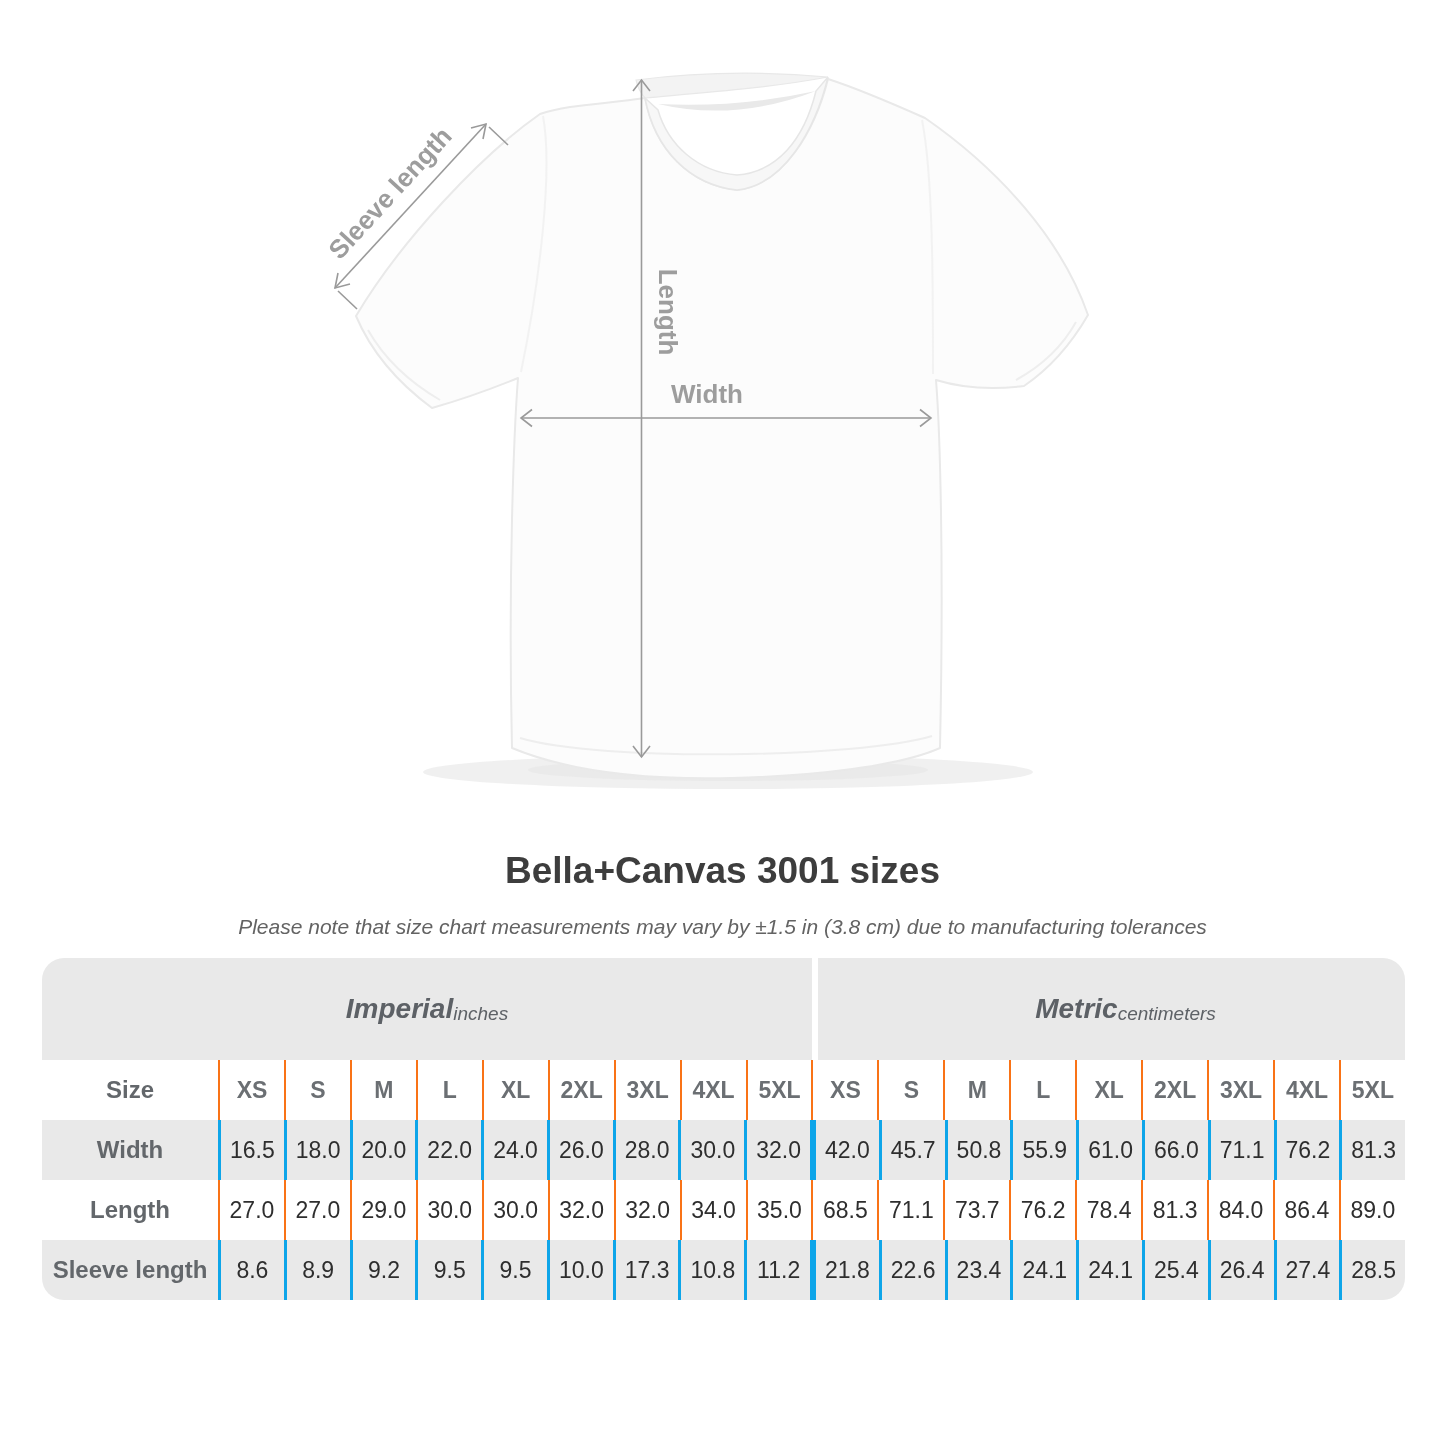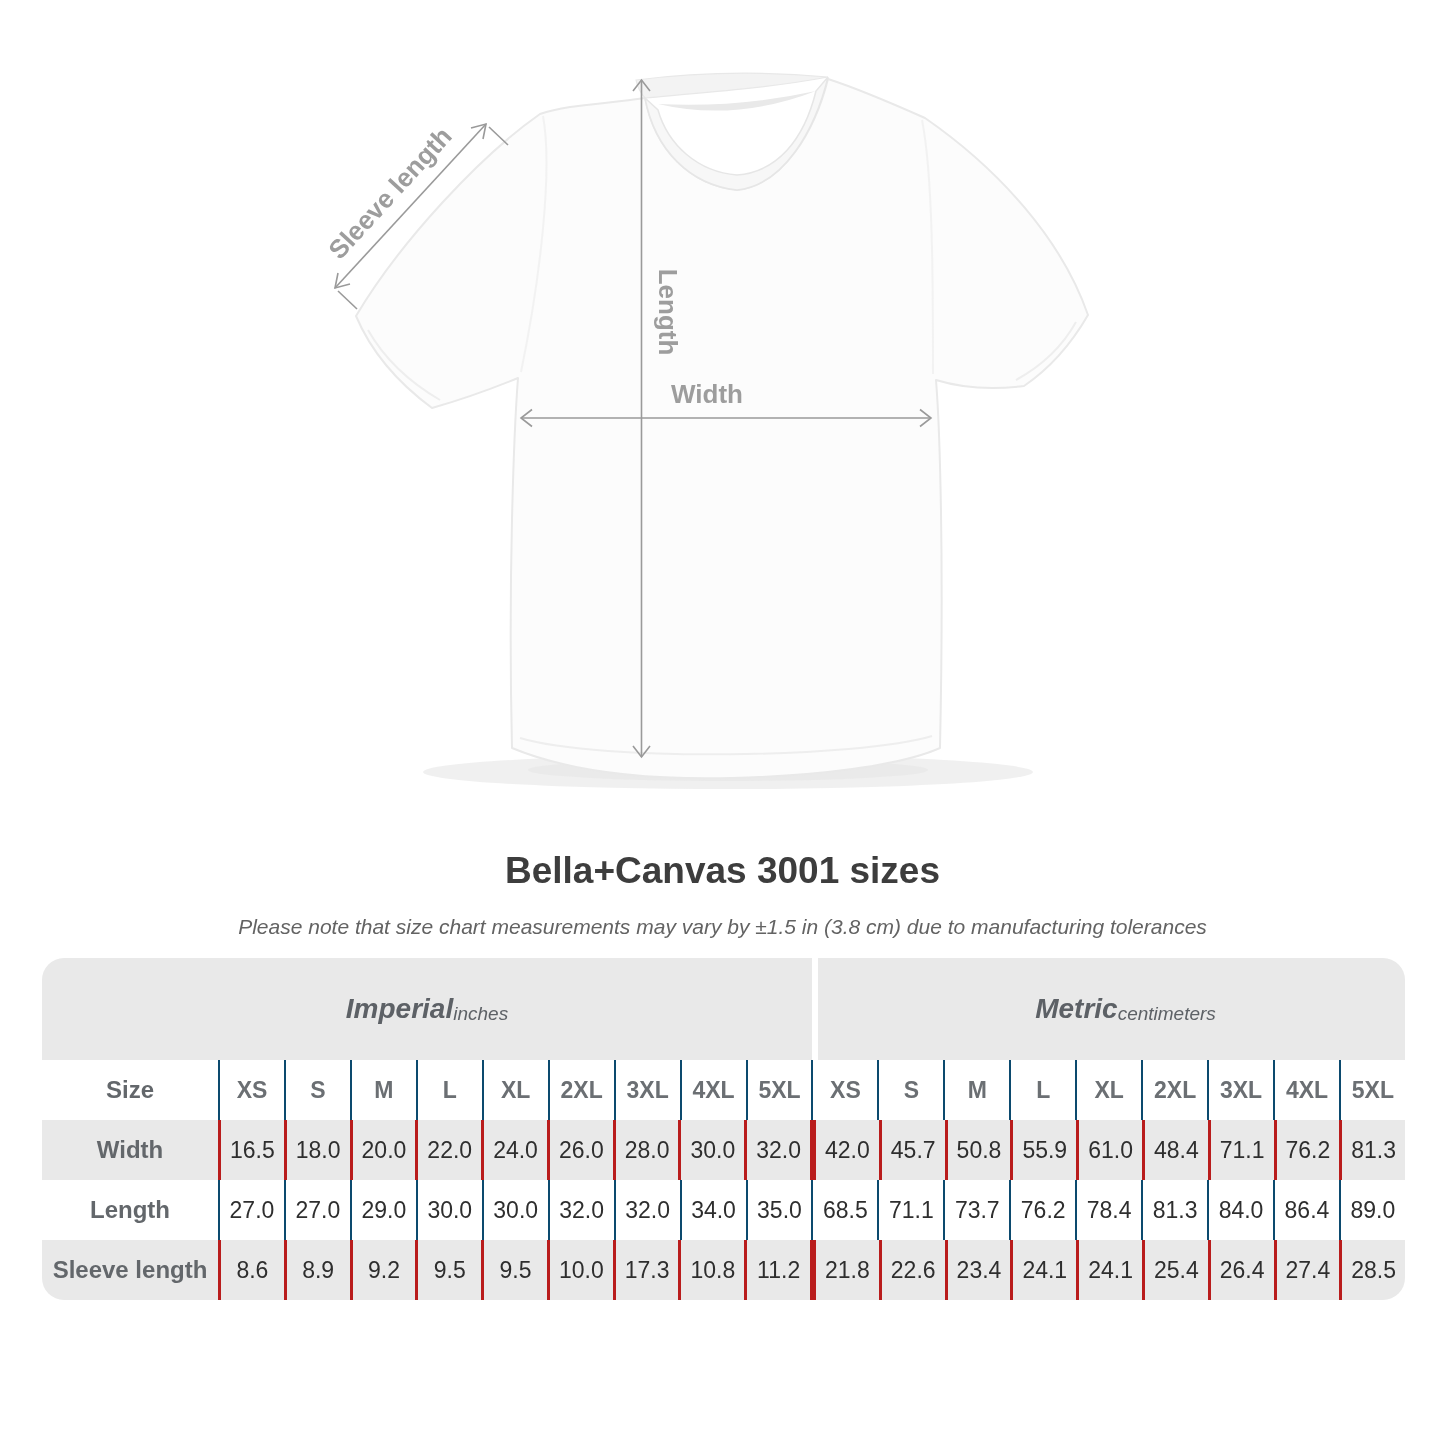--- a/index.html
+++ b/index.html
@@ -34,22 +34,22 @@
   .ucell { background:#e9e9e9; display:flex; flex-direction:row; align-items:center; justify-content:center; }
   .u-imperial { flex:0 0 770px; }
   .u-metric { flex:1 1 auto; border-left:6px solid #ffffff;padding-left:28px; }
   .uname { font-size:28px; font-weight:bold; font-style:italic; color:#5d6166; line-height:1; }
   .uunit { font-size:19px; font-style:italic; color:#5d6166; margin-top:9px; line-height:1; }
   .trow { display:flex; height:60px; }
   .row-white { background:#ffffff; }
   .row-gray { background:#e9e9e9; }
   .cell { flex:1 1 0; display:flex; align-items:center; justify-content:center; min-width:0; }
   .cell.lab { flex:0 0 176px; }
-  .row-white .cell + .cell { border-left:2px solid #0c4a6e; }
-  .row-gray  .cell + .cell { border-left:3px solid #b91c1c; }
+  .row-white .cell + .cell { border-left:2px solid #f97316; }
+  .row-gray  .cell + .cell { border-left:3px solid #0ea5e9; }
   .row-gray  .cell.mstart  { border-left-width:6px; }
   .lab { font-weight:bold; font-size:24px; color:#63676b; }
   .sz  { font-weight:bold; font-size:23px; color:#6b6f73; }
   .val { font-size:23px; color:#2e2e2e; }
 </style>
 </head>
 <body>
 
 <div class="stage">
 
@@ -159,21 +159,21 @@
       <div class="cell val">24.0</div>
       <div class="cell val">26.0</div>
       <div class="cell val">28.0</div>
       <div class="cell val">30.0</div>
       <div class="cell val">32.0</div>
       <div class="cell val mstart">42.0</div>
       <div class="cell val">45.7</div>
       <div class="cell val">50.8</div>
       <div class="cell val">55.9</div>
       <div class="cell val">61.0</div>
-      <div class="cell val">48.4</div>
+      <div class="cell val">66.0</div>
       <div class="cell val">71.1</div>
       <div class="cell val">76.2</div>
       <div class="cell val">81.3</div>
     </div>
 
     <div class="trow row-white">
       <div class="cell lab">Length</div>
       <div class="cell val">27.0</div>
       <div class="cell val">27.0</div>
       <div class="cell val">29.0</div>

